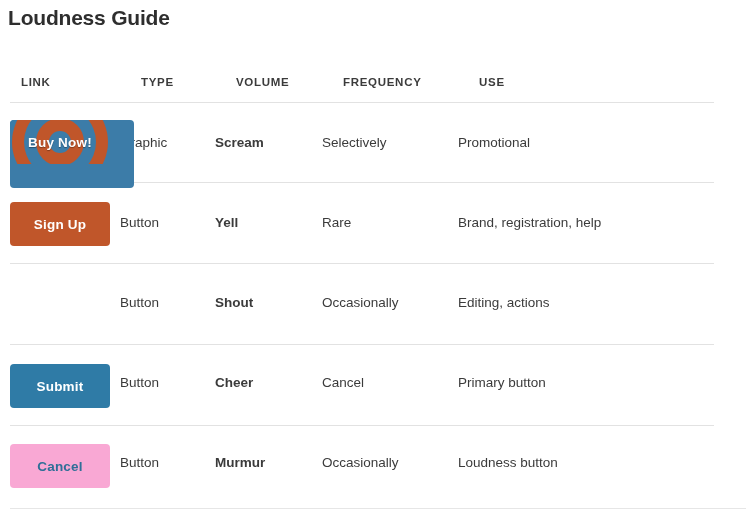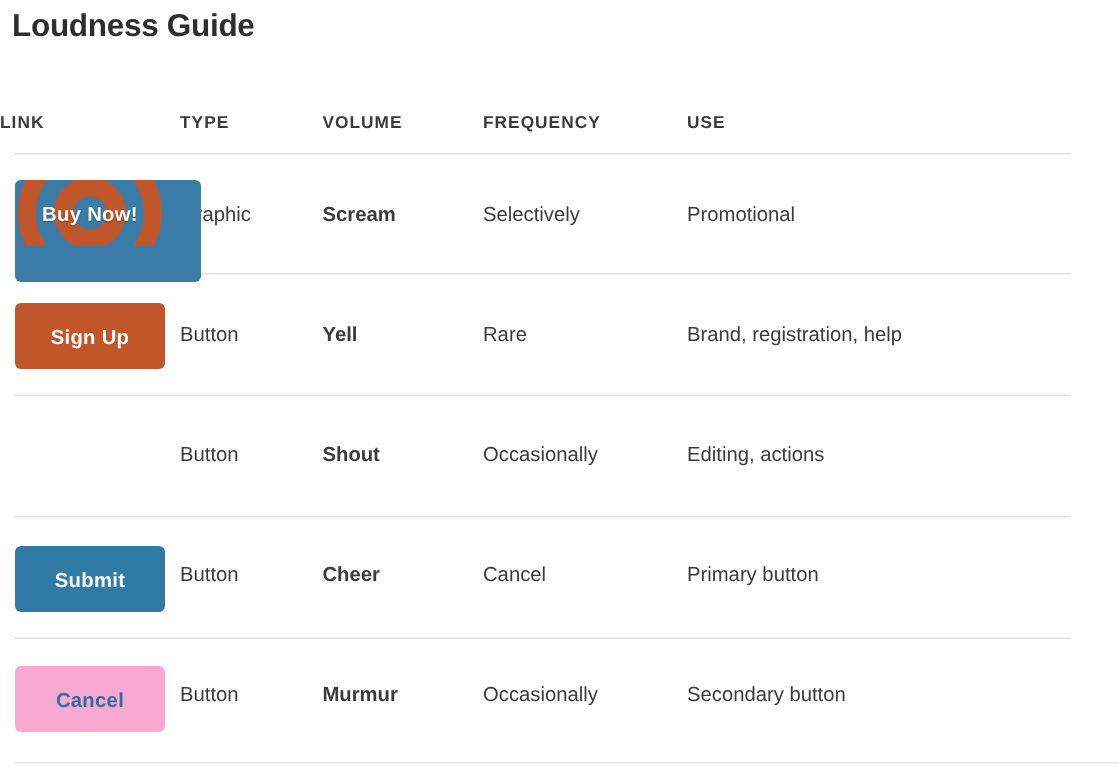--- a/index.html
+++ b/index.html
@@ -52,21 +52,21 @@
   
   .head-row th {
     height: 40px;
     font-size: 11.5px;
     font-weight: bold;
     color: #3b3b3b;
     letter-spacing: 0.7px;
     text-transform: uppercase;
     vertical-align: middle;
   }
-  .head-row th .hcell { display: block; }
+  .head-row th .hcell { display: block; padding-left: 21px; }
 
   
   .col-link   { width: 120px; }
   .col-type   { width: 95px; }
   .col-volume { width: 107px; }
   .col-freq   { width: 136px; }
   .col-use    { width: 288px; }
 
   .pad-link   { padding-left: 35px; }
 
@@ -216,21 +216,21 @@
         <td class="col-volume cell-volume">Cheer</td>
         <td class="col-freq cell-freq">Cancel</td>
         <td class="col-use cell-use">Primary button</td>
       </tr>
 
       <tr class="data-row">
         <td class="col-link"></td>
         <td class="col-type cell-type">Button</td>
         <td class="col-volume cell-volume">Murmur</td>
         <td class="col-freq cell-freq">Occasionally</td>
-        <td class="col-use cell-use">Secondary button</td>
+        <td class="col-use cell-use">Loudness button</td>
       </tr>
 
     </tbody>
   </table>
 
   <div class="divider" style="top:102px;"></div>
   <div class="divider" style="top:182px;"></div>
   <div class="divider" style="top:263px;"></div>
   <div class="divider" style="top:344px;"></div>
   <div class="divider" style="top:425px;"></div>

